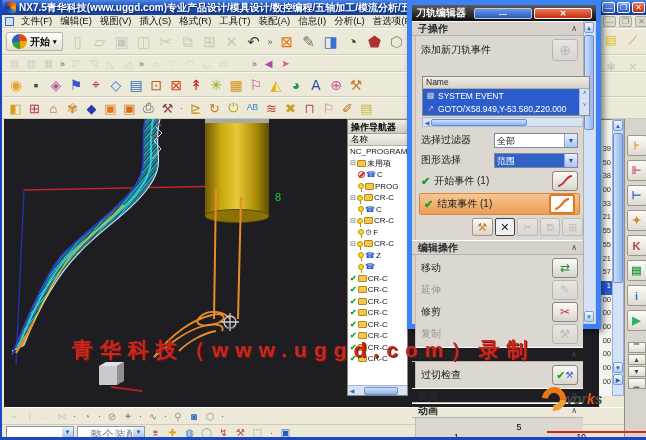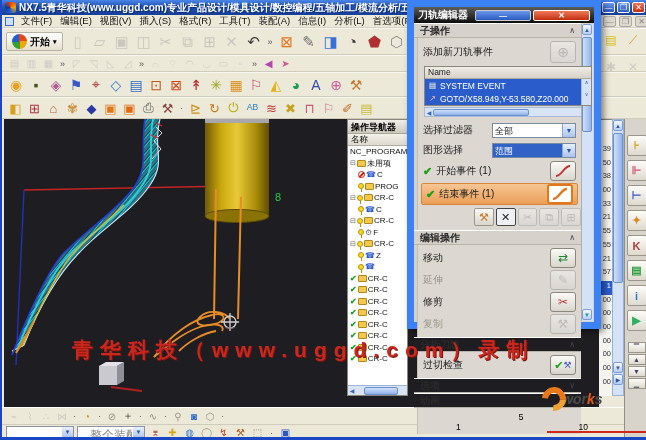--- a/index.html
+++ b/index.html
@@ -61,39 +61,39 @@
   .vsbtn{width:10px;height:11px;background:linear-gradient(#f4f8ff,#b8cef0);border:1px solid #7a9cd8;border-radius:2px;font-size:6px;color:#2a56b0;text-align:center;line-height:10px;}
   .vsthumb{width:10px;height:150px;background:linear-gradient(90deg,#cfe0fa,#92b4ea);border:1px solid #6a90d0;border-radius:2px;margin-top:2px;}
   
   .rbar{left:622px;top:119px;width:24px;height:321px;background:#d8d4cb;border-left:1px solid #948f85;z-index:19;display:flex;flex-direction:column;align-items:center;padding-top:16px;}
   .rtab{width:20px;height:21px;margin-bottom:4px;background:linear-gradient(#fdfcf8,#dedacf);border:1px solid #9a968a;border-radius:2px;display:flex;align-items:center;justify-content:center;font-size:11px;font-weight:bold;}
   .rdock{width:18px;height:11px;margin-top:1px;background:linear-gradient(#fdfcf8,#dedacf);border:1px solid #9a968a;font-size:7px;color:#446;display:flex;align-items:center;justify-content:center;}
   
   .rt{display:flex;gap:4px;z-index:6;}
   .rti{width:18px;height:18px;display:flex;align-items:center;justify-content:center;font-size:12px;}
   
-  .dlg{left:405px;top:0;width:194px;height:329px;background:#d6d2cb;border:7px solid #3b82f6;box-shadow:3px 3px 6px rgba(0,0,0,.45);z-index:40;}
+  .dlg{left:405px;top:0;width:194px;height:329px;background:#d6d2cb;border:5px solid #3b82f6;box-shadow:3px 3px 6px rgba(0,0,0,.45);z-index:40;}
   .dlg-title{height:16px;background:linear-gradient(#5c5c5c,#0c0c0c);color:#fff;font-size:10px;font-weight:bold;display:flex;align-items:center;padding:0 4px;}
   .dlg-title span{flex:1;}
   .dscol{position:absolute;right:1px;top:17px;width:12px;bottom:1px;background:#d4e2f8;border-left:1px solid #b0b0a8;}
   .sect{height:15px;display:flex;align-items:center;padding:0 6px;font-size:10px;font-weight:bold;color:#2a2a2a;border-top:1px solid #fff;border-bottom:1px solid #b8b4aa;margin-right:13px;}
   .sect .chev{margin-left:auto;color:#445;font-size:8px;font-weight:normal;}
   .grp{margin:0 13px 0 3px;background:#dcd8d1;border-left:1px solid #c2beb4;padding:2px 0;}
   .drow{position:relative;display:flex;align-items:center;padding:0 5px;font-size:10px;color:#1a1a1a;}
   .dlbl{flex:1;}
   .dgray{color:#9a968a;}
   .ibtn{width:26px;height:20px;background:linear-gradient(#fbfaf7,#d8d5cc);border:1px solid #8a877e;border-radius:3px;display:flex;align-items:center;justify-content:center;flex:0 0 auto;}
   .ibtn.orange{border:2px solid #e07820;background:#fff;}
   .chk{color:#18a018;font-weight:bold;font-size:11px;margin-right:4px;}
   .endrow{background:linear-gradient(#f6c693,#ec9e58);border:1px solid #d88838;border-radius:2px;margin:1px 3px;padding:2px 4px;}
   .combo{display:flex;width:84px;height:15px;border:1px solid #7a8aa0;background:#fff;flex:0 0 auto;}
   .combo .cval{flex:1;font-size:9px;padding:1px 2px;white-space:nowrap;overflow:hidden;}
   .combo .cbtn{width:13px;background:linear-gradient(#e8f0fc,#aac4ee);border-left:1px solid #88a4d8;color:#2a56b0;font-size:7px;text-align:center;line-height:13px;}
   .combo.hl .cval{background:#3163c6;color:#fff;}
-  .listbox{margin:2px 6px 0 6px;width:168px;border:1px solid #8a877e;background:#a21caf;}
+  .listbox{margin:14px 6px 0 6px;width:168px;border:1px solid #8a877e;background:#a21caf;}
   .lhead{height:12px;background:linear-gradient(#f0ede6,#d6d2c8);font-size:8.5px;padding:0 3px;border-bottom:1px solid #b0aca0;color:#222;}
   .lrow{height:13px;display:flex;align-items:center;font-size:8.5px;padding:0 2px;white-space:nowrap;}
   .lrow.sel{background:#2a5ccc;color:#fff;}
   .lico{width:11px;text-align:center;font-size:8px;margin-right:2px;flex:0 0 auto;}
   .lvs{position:absolute;right:0;top:12px;bottom:0;width:10px;background:#d4e2f8;border-left:1px solid #a8bcdc;font-size:5px;color:#2a56b0;text-align:center;}
   .hscr{margin:1px 6px 0 6px;width:168px;height:10px;background:#d8e4f4;border:1px solid #a8bcdc;display:flex;}
   .hthumb{width:96px;height:7px;margin-top:1px;background:linear-gradient(#cfe0fa,#8fb2e8);border:1px solid #6a90d0;border-radius:2px;}
   .smbtns{display:flex;gap:2px;padding:2px 0 2px 56px;}
   .smb{width:23px;height:18px;background:linear-gradient(#fbfaf7,#d8d5cc);border:1px solid #9a968a;border-radius:2px;display:flex;align-items:center;justify-content:center;font-size:11px;}
   .smb.act{border:1.5px solid #444;background:#eef0f4;}

